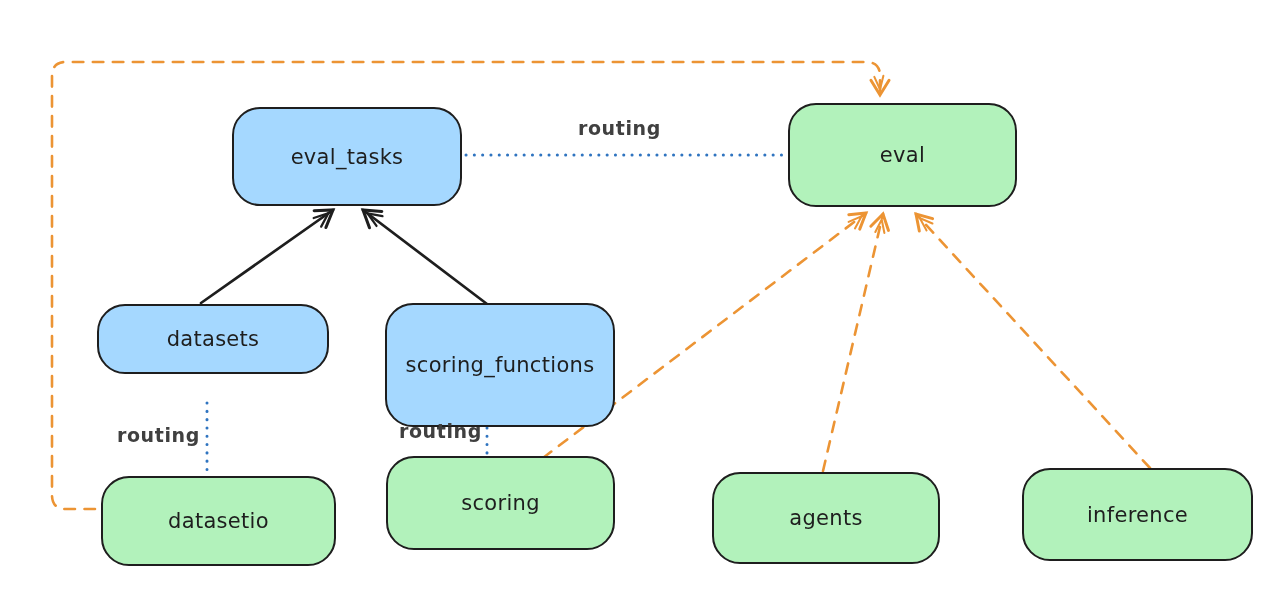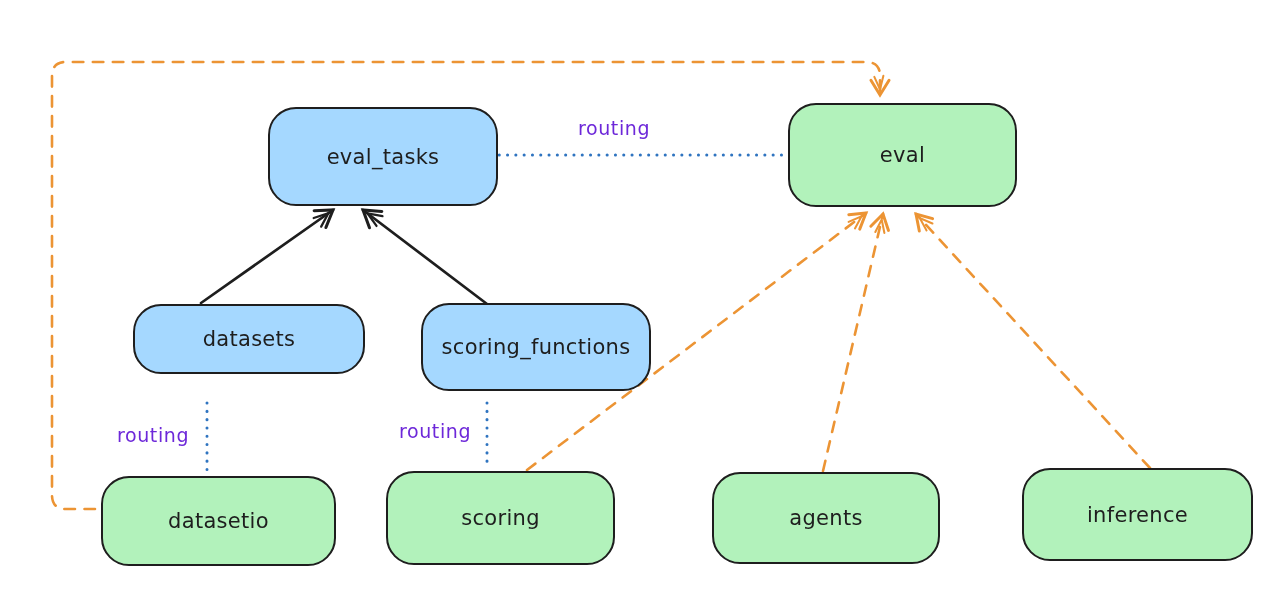--- a/index.html
+++ b/index.html
@@ -25,27 +25,27 @@
     box-sizing: border-box;
     border: 2.5px solid #1e1e1e;
     border-radius: 28px;
     display: flex;
     align-items: center;
     justify-content: center;
     font-size: 21px;
     color: #1e1e1e;
     letter-spacing: 0.3px;
   }
-  .node.blue  { background: #a5d8ff; margin-left: 36px; }
+  .node.blue  { background: #a5d8ff; }
   .node.green { background: #b2f2bb; }
   .edge-label {
     position: absolute;
     font-size: 19px;
-    font-weight: 400;
-    color: #6d28d9;
+    font-weight: 700;
+    color: #404040;
     letter-spacing: 0.6px;
   }
 </style>
 </head>
 <body>
 
 <div class="canvas">
 
   <svg class="edges" viewBox="0 0 1280 596">
     <defs>
@@ -77,29 +77,29 @@
   </div>
 
   <div class="node green" style="left:788px; top:103px; width:229px; height:104px">
     <span>eval</span>
   </div>
 
   <div class="node blue" style="left:97px; top:304px; width:232px; height:70px">
     <span>datasets</span>
   </div>
 
-  <div class="node blue" style="left:385px; top:303px; width:230px; height:88px">
+  <div class="node blue" style="left:385px; top:303px; width:230px; height:124px">
     <span>scoring_functions</span>
   </div>
 
   <div class="node green" style="left:101px; top:476px; width:235px; height:90px">
     <span>datasetio</span>
   </div>
 
-  <div class="node green" style="left:386px; top:471px; width:229px; height:94px">
+  <div class="node green" style="left:386px; top:456px; width:229px; height:94px">
     <span>scoring</span>
   </div>
 
   <div class="node green" style="left:1022px; top:468px; width:231px; height:93px">
     <span>inference</span>
   </div>
 
   <div class="node green" style="left:712px; top:472px; width:228px; height:92px">
     <span>agents</span>
   </div>

